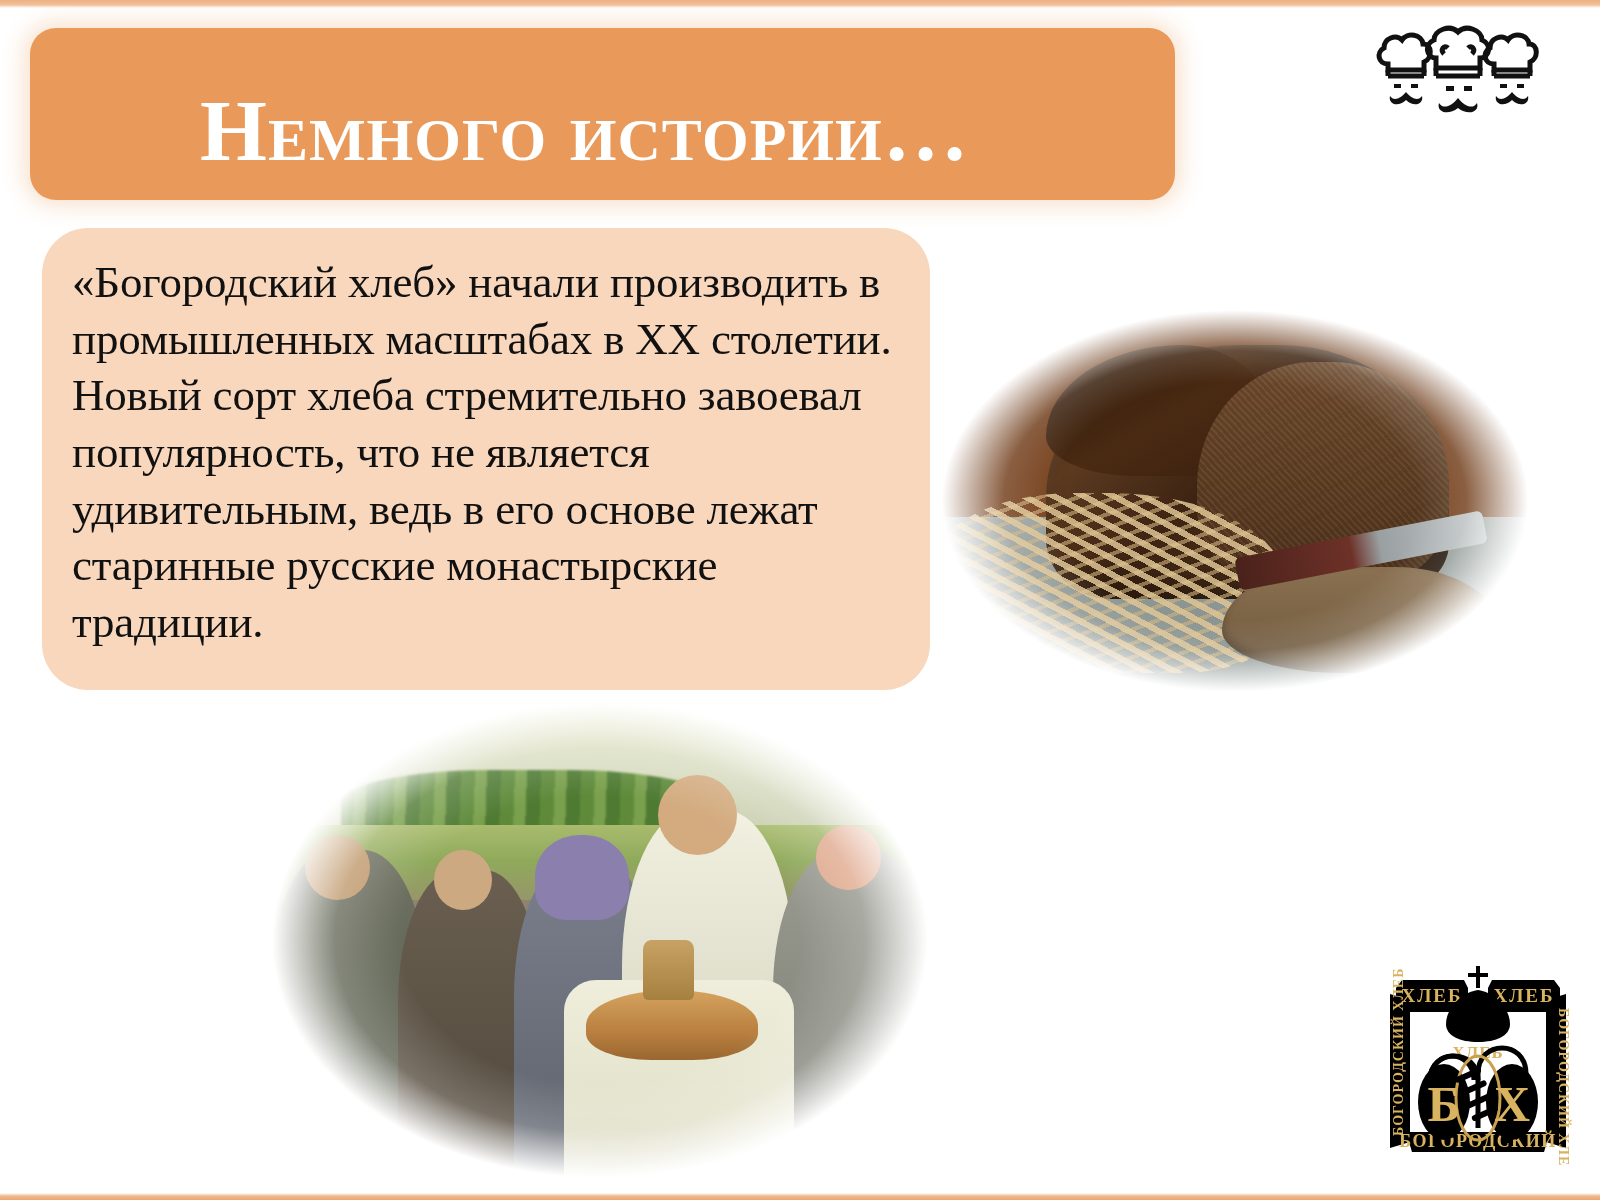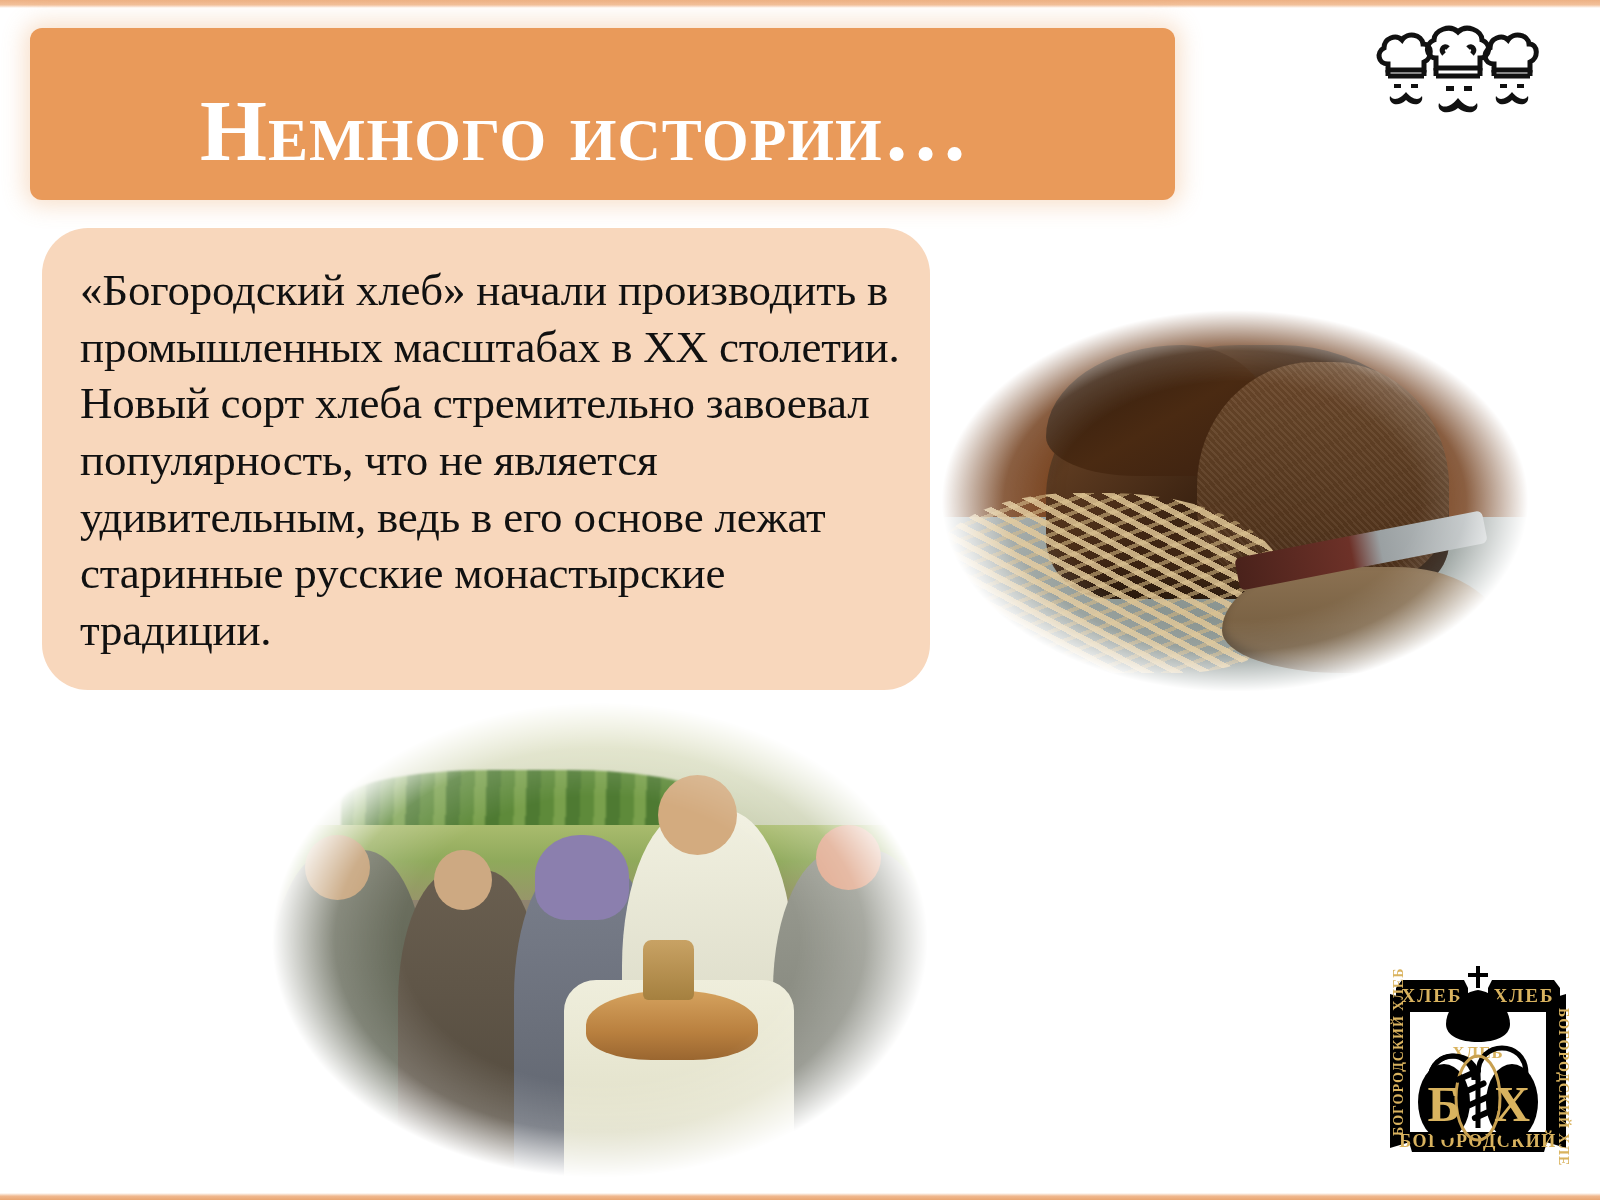--- a/index.html
+++ b/index.html
@@ -34,21 +34,21 @@
     width: 1600px; height: 7px;
     background: linear-gradient(to bottom, #ffffff 0%, #f0b88f 45%, #e9a671 100%);
   }
 
   
   .title-bar {
     position: absolute;
     left: 30px; top: 28px;
     width: 1145px; height: 172px;
     background: #e99a5a;
-    border-radius: 12px;
+    border-radius: 26px;
     box-shadow: 0 0 22px 6px rgba(233,154,90,0.30);
   }
   .title-text {
     position: absolute;
     left: 170px; top: 60px;
     font-family: "Liberation Serif", serif;
     font-size: 86px;
     font-weight: bold;
     font-variant: small-caps;
     color: #ffffff;
@@ -69,21 +69,21 @@
     position: absolute;
     left: 42px; top: 228px;
     width: 888px; height: 462px;
     background: #f8d7bc;
     border-radius: 46px;
   }
   .text-card p {
     position: absolute;
     left: 22px; top: 18px;
     width: 846px;
-    margin: 16px;
+    margin: 8px;
     font-family: "Liberation Serif", serif;
     font-size: 45px;
     line-height: 1.26;
     color: #111111;
     letter-spacing: -0.2px;
   }
 
   
   .bread-photo {
     position: absolute;

